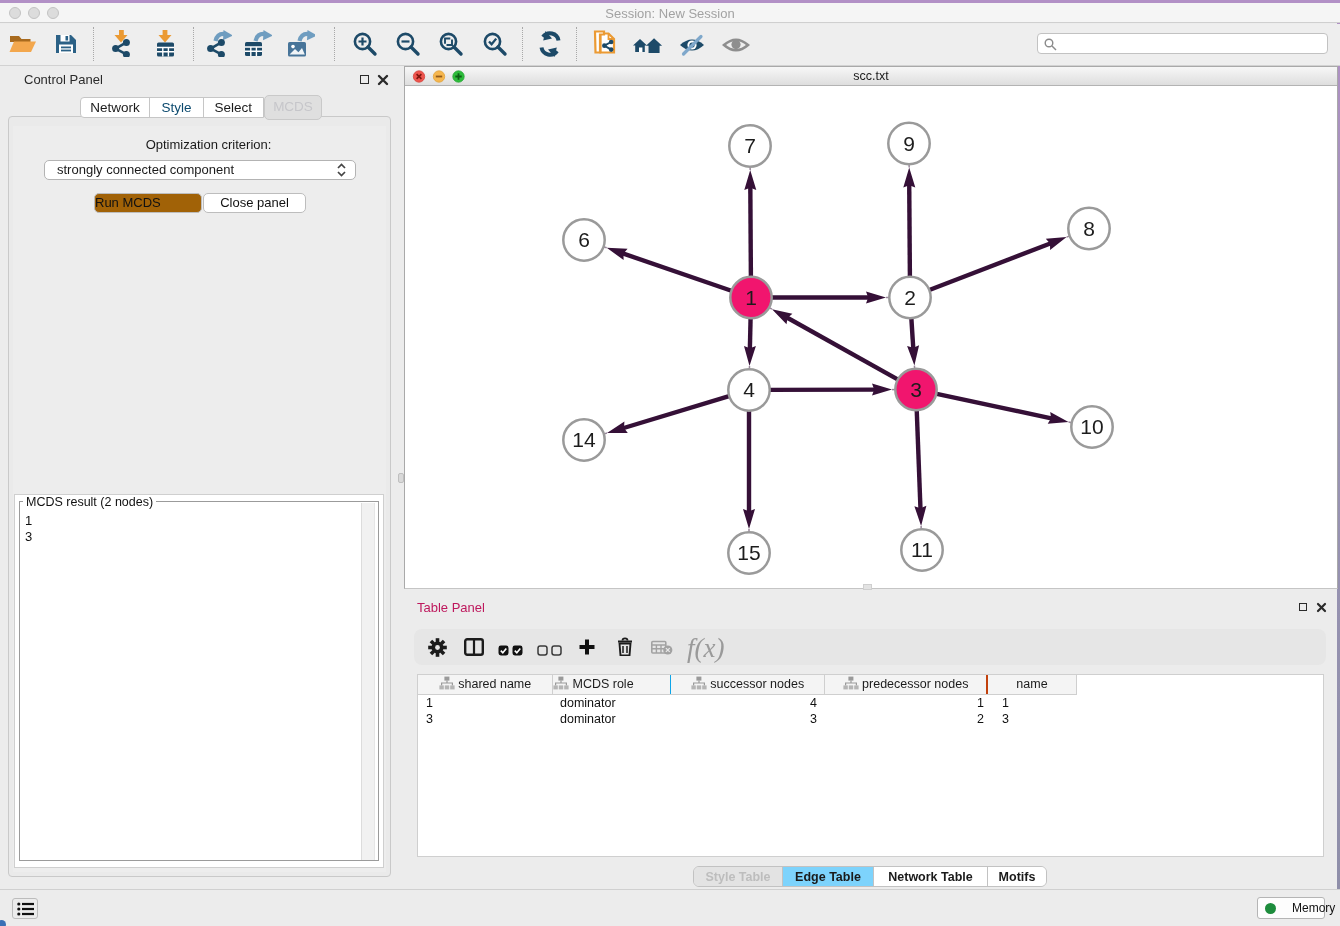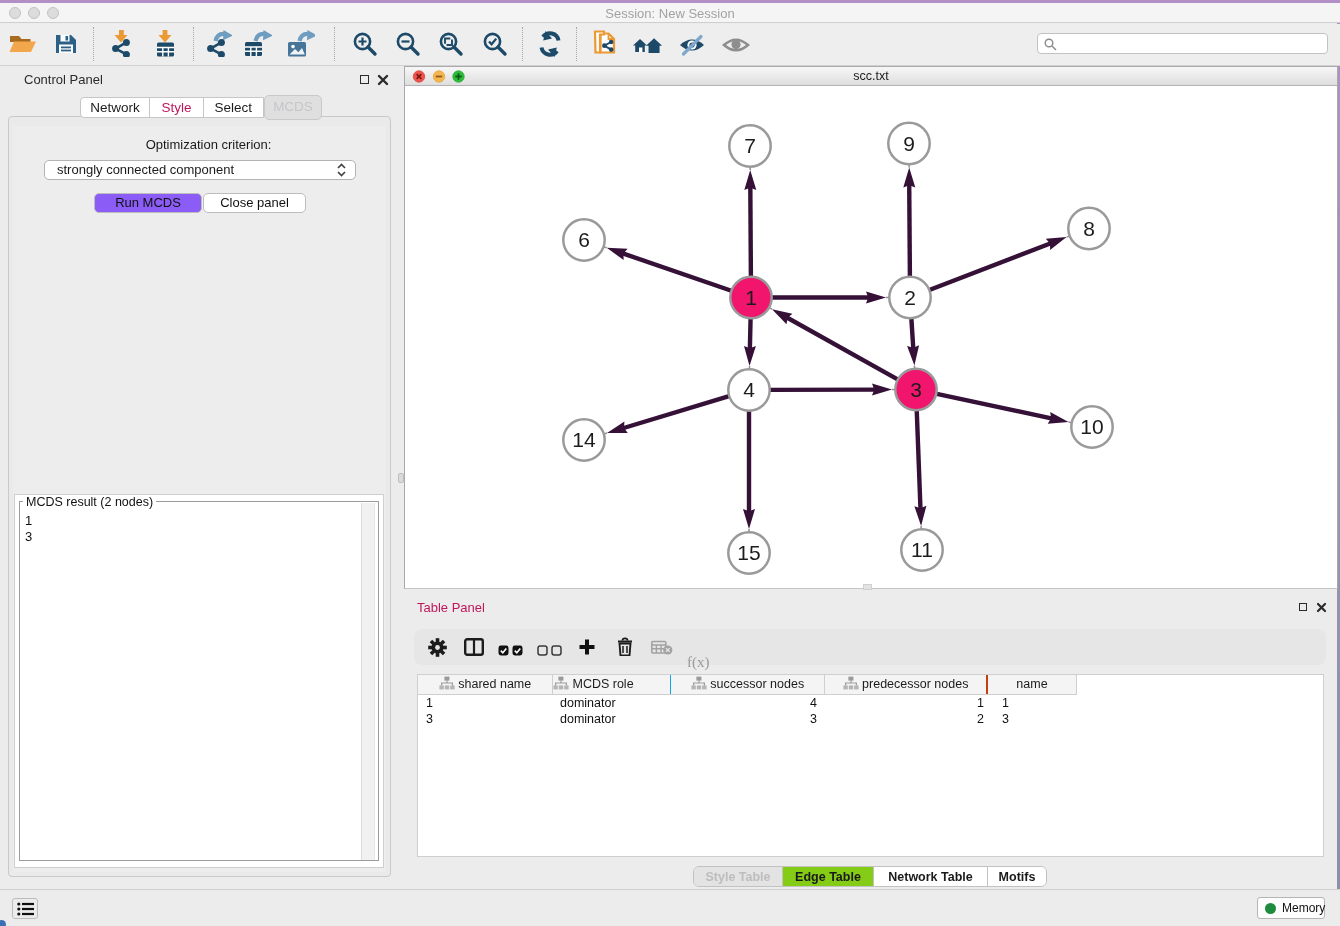--- a/index.html
+++ b/index.html
@@ -156,32 +156,32 @@
 <div class="abs" style="left:360px;top:75px;width:9px;height:9px;border:1.6px solid #2a2a2a"></div>
 <svg width="12" height="12" style="position:absolute;left:377px;top:74px">
     <path d="M2 2 L10 10 M10 2 L2 10" stroke="#2a2a2a" stroke-width="2.4" stroke-linecap="round"></path>
   </svg>
 <div class="abs" style="left:8px;top:116px;width:383px;height:761px;background:#eaeaea;border:1px solid #c9c9c9;border-radius:4px"></div>
 <div class="abs" style="left:13px;top:126px;width:373px;height:746px;background:#ededed"></div>
 
 <div class="abs" style="left:264px;top:95px;width:58px;height:25px;background:#dfdfdf;border:1px solid #c9c9c9;border-radius:5px"></div>
 <div class="abs" style="left:80px;top:97px;width:184px;height:21px;background:#fff;border:1px solid #c6c6c6;border-radius:4px 0 0 4px;display:flex">
  <div style="width:70px;border-right:1px solid #c6c6c6;text-align:center;font-size:13.5px;line-height:20px;color:#1c1c1c">Network</div>
- <div style="width:54px;border-right:1px solid #c6c6c6;text-align:center;font-size:13.5px;line-height:20px;color:#be185d">Style</div>
+ <div style="width:54px;border-right:1px solid #c6c6c6;text-align:center;font-size:13.5px;line-height:20px;color:#0c4a6e">Style</div>
  <div style="width:60px;text-align:center;font-size:13.5px;line-height:20px;color:#1c1c1c">Select</div>
 </div>
 <div class="abs" style="left:264px;top:97px;width:58px;height:34px;text-align:center;font-size:13.5px;line-height:20px;color:#c6c6ca">MCDS</div>
 <div class="abs" style="left:9px;top:137px;width:399px;text-align:center;font-size:13px;color:#1a1a1a">Optimization criterion:</div>
 
 <div class="abs" style="left:44px;top:160px;width:312px;height:20px;background:#fff;border:1px solid #b3b3b3;border-radius:5px;font-size:13px;line-height:18px;color:#1a1a1a;padding-left:12px">strongly connected component
 <svg width="11" height="14" viewBox="0 0 11 14" style="position:absolute;right:8px;top:2px">
       <path d="M2 5 L5.5 1.5 L9 5 M2 9 L5.5 12.5 L9 9" fill="none" stroke="#444" stroke-width="1.7"></path>
     </svg>
 </div>
-<div class="abs" style="left:94px;top:193px;width:108px;height:20px;background:#8b5cf6;border:1px solid #bdbdbd;border-radius:5px;text-align:center;font-size:13px;line-height:18px;color:#111">Run MCDS</div>
+<div class="abs" style="left:94px;top:193px;width:108px;height:20px;background:#a16207;border:1px solid #bdbdbd;border-radius:5px;font-size:13px;line-height:18px;color:#111">Run MCDS</div>
 <div class="abs" style="left:203px;top:193px;width:103px;height:20px;background:#fff;border:1px solid #bdbdbd;border-radius:5px;text-align:center;font-size:13px;line-height:18px;color:#111">Close panel</div>
 
 <div class="abs" style="left:14px;top:494px;width:370px;height:374px;background:#fff;border:1px solid #cfcfcf"></div>
 <div class="abs" style="left:19px;top:501px;width:360px;height:360px;border:1px solid #9b9b9b"></div>
 <div class="abs" style="left:23px;top:495px;background:#fff;padding:0 3px;font-size:12.5px;color:#111">MCDS result (2 nodes)</div>
 <div class="abs" style="left:361px;top:503px;width:14px;height:357px;background:#f1f1f1;border-left:1px solid #dcdcdc;border-right:1px solid #e6e6e6"></div>
 <div class="abs" style="left:25px;top:513px;font-size:13px;color:#111">1</div>
 <div class="abs" style="left:25px;top:529px;font-size:13px;color:#111">3</div>
 
 <div class="abs" style="left:404px;top:66px;width:934px;height:523px;background:#fff;border:1px solid #a9a9a9;border-bottom:1px solid #c5c5c5"></div>
@@ -315,21 +315,21 @@
       <path d="M5.5 3.5 c0-2.8 5-2.8 5 0" fill="none" stroke="#1c1c1c" stroke-width="1.8"></path>
       <path d="M2.5 6.5 h11 l-1 12 h-9 z" fill="none" stroke="#1c1c1c" stroke-width="1.9"></path>
       <path d="M6 9 v7 M10 9 v7" stroke="#1c1c1c" stroke-width="1.5"></path>
     </svg></div>
 <div style="position:absolute;left:651px;top:640px;opacity:1"><svg width="22" height="15" viewBox="0 0 22 15" style="">
       <rect x="0.8" y="1.5" width="14" height="11.5" rx="1" fill="none" stroke="#a2a2a2" stroke-width="1.6"></rect>
       <path d="M0.8 5 h14 M0.8 8.8 h14 M5.4 5 v8 M10 5 v8" stroke="#a2a2a2" stroke-width="1.4"></path>
       <circle cx="16.8" cy="10" r="4.6" fill="#a2a2a2"></circle>
       <path d="M14.9 8.1 l3.8 3.8 M18.7 8.1 l-3.8 3.8" stroke="#e8e8e8" stroke-width="1.3"></path>
     </svg></div>
-<div class="abs" style="left:687px;top:654px;font-family:'Liberation Serif',serif;font-size:15px;color:#9a9a9a">f(x)</div>
+<div class="abs" style="left:687px;top:633px;font-family:'Liberation Serif',serif;font-style:italic;font-size:27px;color:#9a9a9a">f(x)</div>
 <div class="abs" style="left:417px;top:674px;width:907px;height:183px;background:#fff;border:1px solid #cfcfcf"></div>
 <div class="abs" style="left:417px;top:674px;width:660px;height:21px;background:#f4f4f4;border:1px solid #cfcfcf;display:flex;font-size:12.5px;color:#1c1c1c">
  <div style="width:135px;border-right:1px solid #cfcfcf;text-align:center;line-height:19px"><svg width="16" height="14" viewBox="0 0 16 14" style="vertical-align:-2px">
         <rect x="5.4" y="0.6" width="5" height="4" fill="#9a9a9a"></rect>
         <path d="M8 4.5 v2.5 M2.6 9.5 v-2.5 h10.8 v2.5" stroke="#9a9a9a" stroke-width="1.2" fill="none"></path>
         <rect x="0.4" y="9.4" width="4.4" height="4" fill="#b5b5b5"></rect>
         <rect x="5.8" y="9.4" width="4.4" height="4" fill="#b5b5b5"></rect>
         <rect x="11.2" y="9.4" width="4.4" height="4" fill="#b5b5b5"></rect>
       </svg> shared name</div>
  <div style="width:118px;border-right:1px solid #0ea5e9;text-align:left;line-height:19px"><svg width="16" height="14" viewBox="0 0 16 14" style="vertical-align:-2px">
@@ -367,32 +367,32 @@
   <span style="position:absolute;left:9px">3</span>
       <span style="position:absolute;left:143px">dominator</span>
   <span style="position:absolute;left:330px;width:70px;text-align:right">3</span>
   <span style="position:absolute;left:490px;width:77px;text-align:right">2</span>
   <span style="position:absolute;left:585px">3</span>
  </div>
 </div>
 
 <div class="abs" style="left:693px;top:866px;height:21px;display:flex;border:1px solid #c2c2c2;border-radius:6px;overflow:hidden;font-size:12.5px;font-weight:700">
  <div style="width:89px;background:#e3e3e3;color:#bdbdbd;text-align:center;line-height:20px;border-right:1px solid #c2c2c2">Style Table</div>
- <div style="width:91px;background:#84cc16;color:#1a1a1a;text-align:center;line-height:20px;border-right:1px solid #c2c2c2">Edge Table</div>
+ <div style="width:91px;background:#7dd3fc;color:#1a1a1a;text-align:center;line-height:20px;border-right:1px solid #c2c2c2">Edge Table</div>
  <div style="width:114px;background:#fff;color:#1a1a1a;text-align:center;line-height:20px;border-right:1px solid #c2c2c2">Network Table</div>
  <div style="width:58px;background:#fff;color:#1a1a1a;text-align:center;line-height:20px">Motifs</div>
 </div>
 
 <div class="abs" style="left:0;top:889px;width:1340px;height:37px;background:#ececec;border-top:1px solid #d0d0d0"></div>
 <div class="abs" style="left:12px;top:898px;width:26px;height:21px;border:1px solid #bcbcbc;border-radius:3px;background:#ececec">
 <div style="position:absolute;left:4px;top:3px"><svg width="17" height="14" viewBox="0 0 17 14" style="">
         <g fill="#111">
           <circle cx="1.8" cy="2" r="1.6"></circle>
           <circle cx="1.8" cy="7" r="1.6"></circle>
           <circle cx="1.8" cy="12" r="1.6"></circle>
           <rect x="5" y="0.9" width="12" height="2.2"></rect>
           <rect x="5" y="5.9" width="12" height="2.2"></rect>
           <rect x="5" y="10.9" width="12" height="2.2"></rect>
         </g>
       </svg></div>
   </div>
-<div class="abs" style="left:1257px;top:897px;width:68px;height:22px;background:#fdfdfd;border:1px solid #b5b5b5;border-radius:3px;font-size:12px;line-height:21px;color:#111;padding-left:24px">Memory</div>
+<div class="abs" style="left:1257px;top:897px;width:68px;height:22px;background:#fdfdfd;border:1px solid #b5b5b5;border-radius:3px;font-size:12px;line-height:21px;color:#111;padding-left:34px">Memory</div>
 <div class="abs" style="left:1265px;top:903px;width:11px;height:11px;border-radius:50%;background:#1d8c3c"></div>
 <div class="abs" style="left:-3px;top:920px;width:9px;height:9px;border-radius:50%;background:#3a6fb5"></div>
 </body></html>

